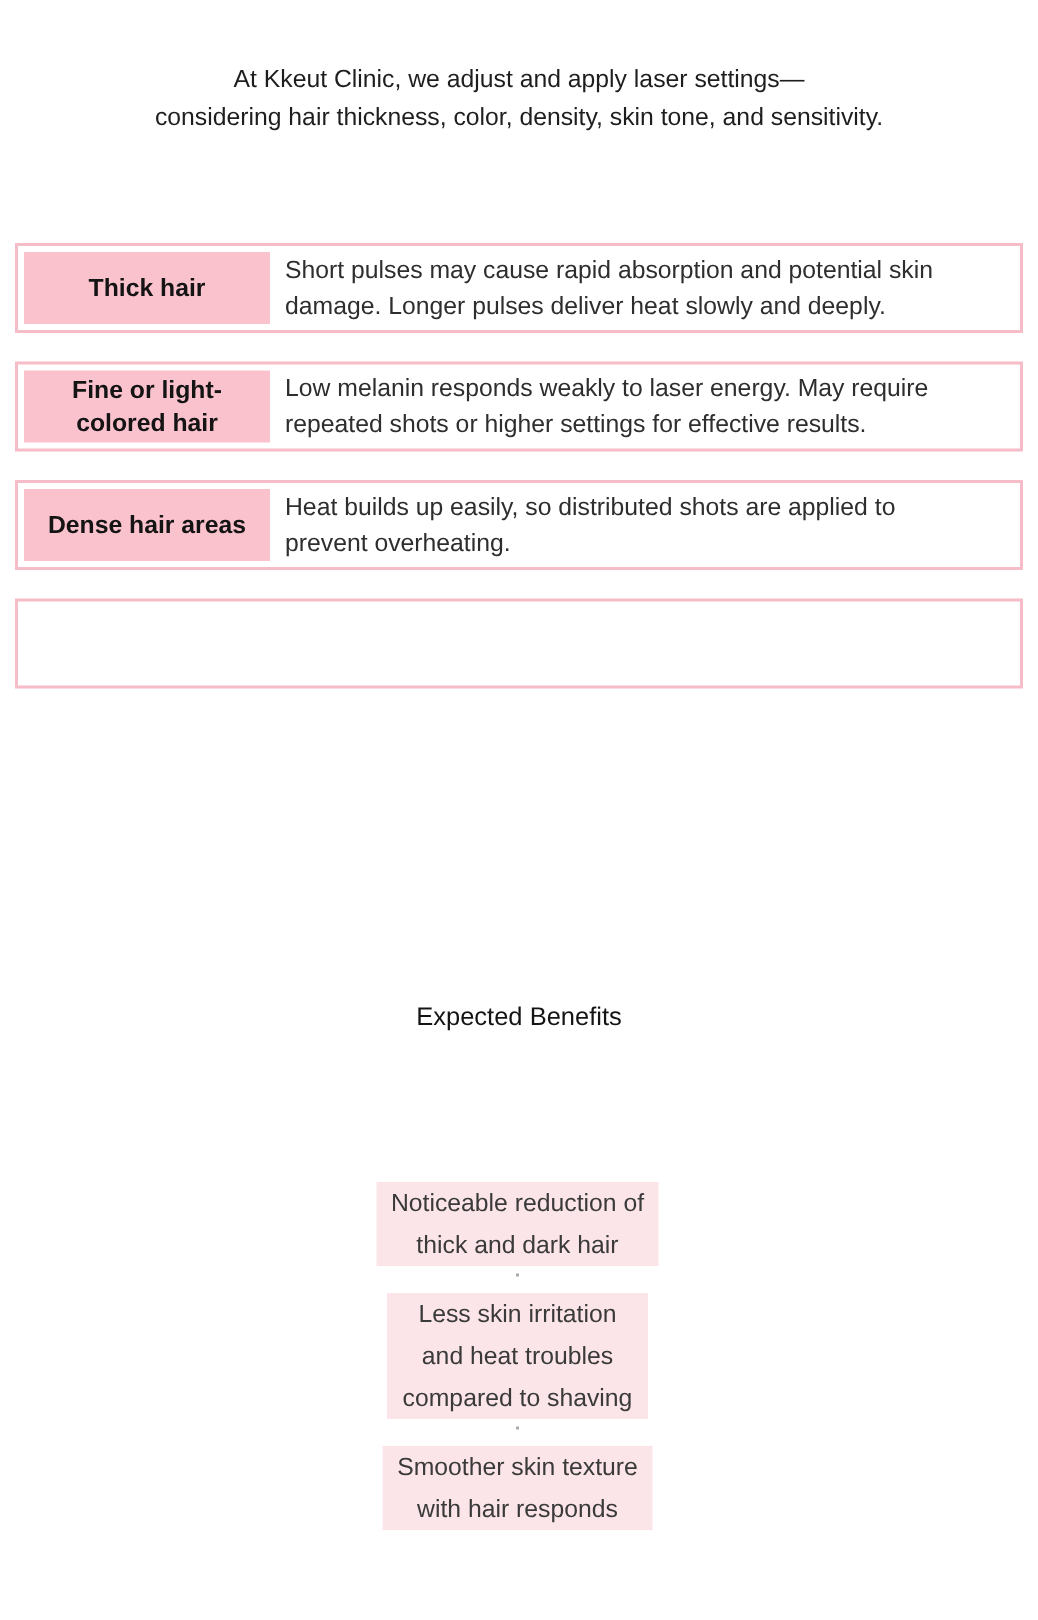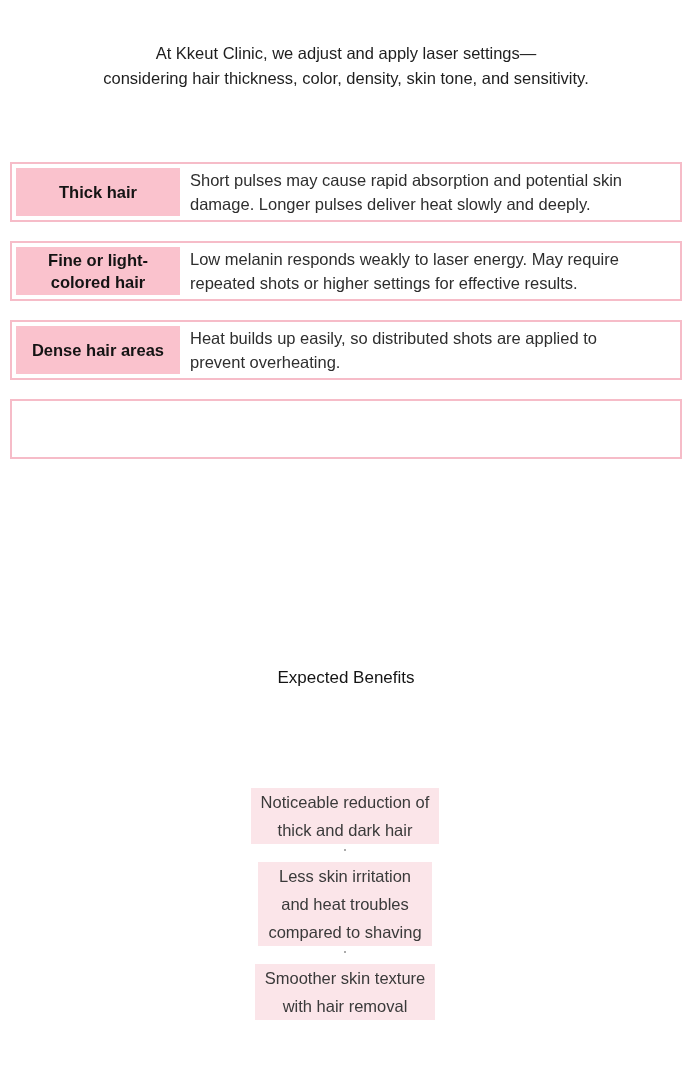--- a/index.html
+++ b/index.html
@@ -134,14 +134,14 @@
 
 <div class="benefits-row">
   <div class="benefit">Noticeable reduction of
 thick and dark hair</div>
   <div class="benefit-sep"></div>
   <div class="benefit">Less skin irritation
 and heat troubles
 compared to shaving</div>
   <div class="benefit-sep"></div>
   <div class="benefit">Smoother skin texture
-with hair removal</div>
+with hair responds</div>
 </div>
 
 </body></html>

